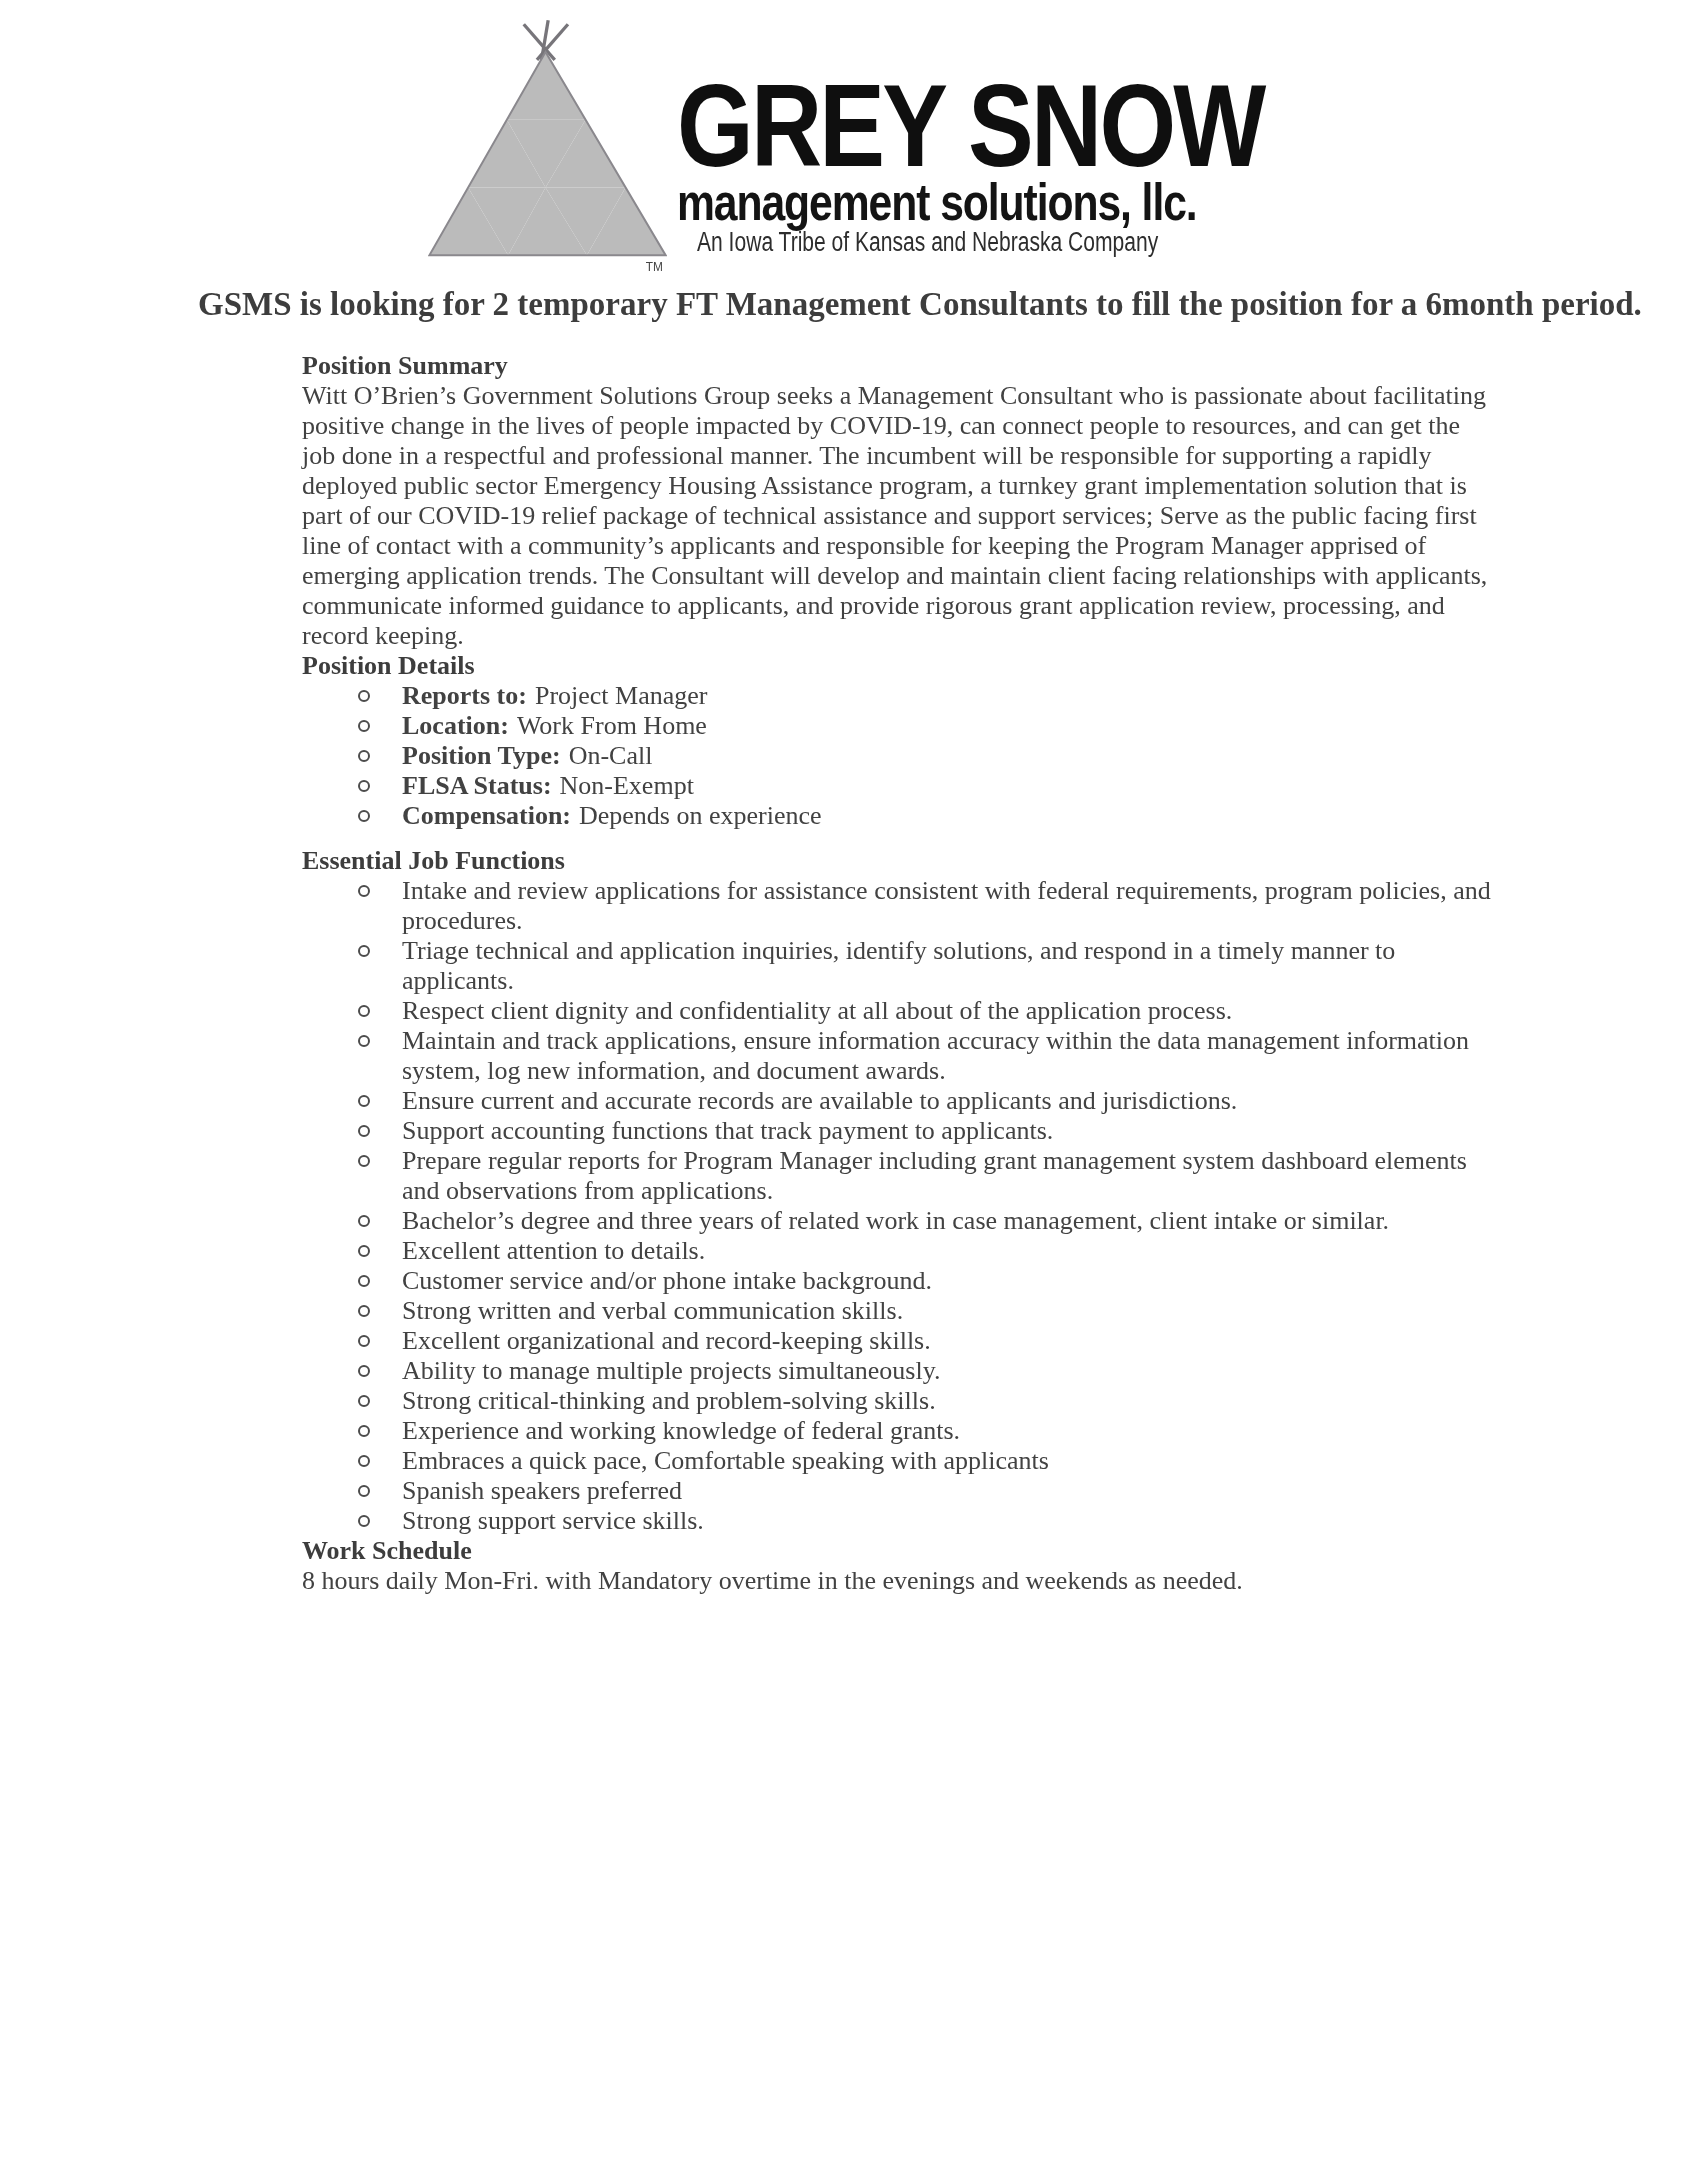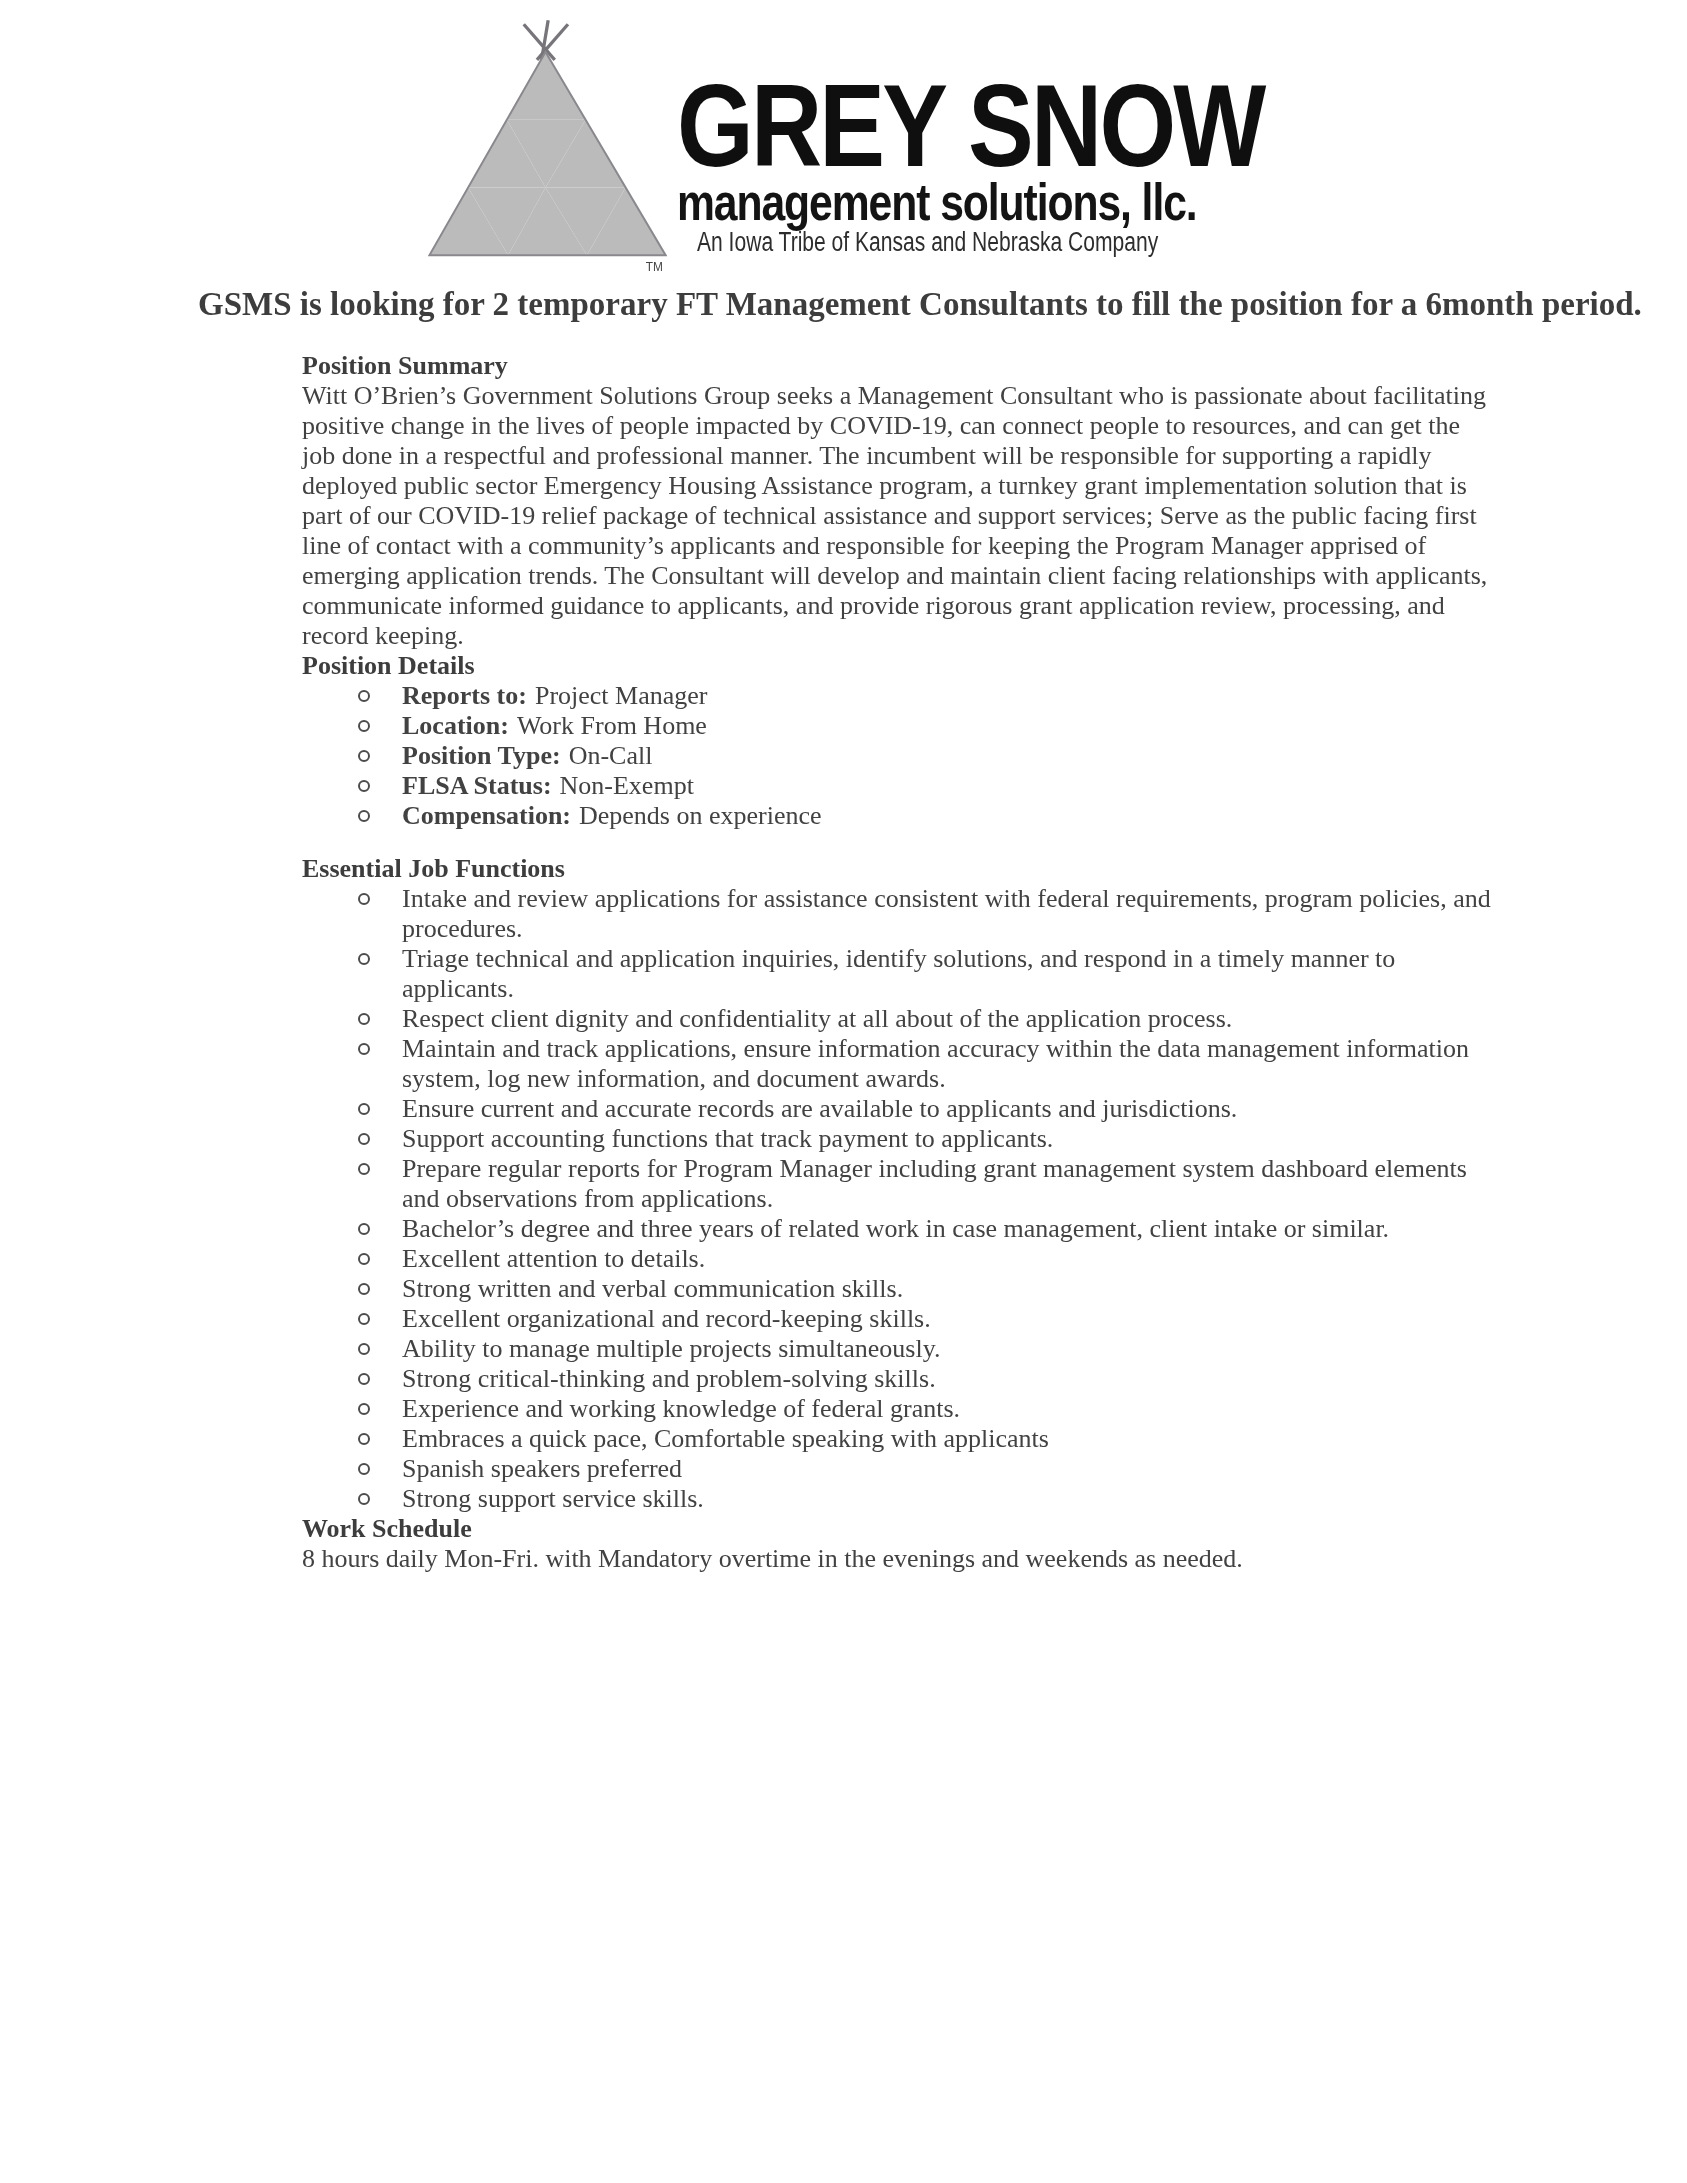--- a/index.html
+++ b/index.html
@@ -44,21 +44,21 @@
 
   
   .content{position:absolute;left:198px;top:289px;width:1302px;}
   .headline{
     font-weight:bold;font-size:33px;line-height:30px;
     color:#3d3d3d;margin:0 0 32px 0;white-space:nowrap;
   }
   .docbody{margin-left:104px;width:1193px;font-size:26px;line-height:30px;}
   .sec-heading{font-size:26px;line-height:30px;font-weight:bold;color:#3d3d3d;margin:0;}
   .para{margin:0;}
-  .gap-before{margin-top:23px;}
+  .gap-before{margin-top:15px;}
   ul.blist{list-style:none;margin:0;padding:0;}
   ul.blist li{position:relative;margin-left:100px;}
   .bullet{
     position:absolute;left:-44px;top:8.6px;
     width:8px;height:8px;border:2px solid #4c4c4c;border-radius:50%;
     box-sizing:content-box;
   }
   .li-label{font-weight:bold;margin-right:8px;}
 </style>
 </head>
@@ -134,20 +134,21 @@
         <li><span class="bullet"></span><span>Respect client dignity and confidentiality at all about of the application process.</span></li>
         <li><span class="bullet"></span><span>Maintain and track applications, ensure information accuracy within the data management information system, log new information, and document awards.</span></li>
         <li><span class="bullet"></span><span>Ensure current and accurate records are available to applicants and jurisdictions.</span></li>
         <li><span class="bullet"></span><span>Support accounting functions that track payment to applicants.</span></li>
         <li><span class="bullet"></span><span>Prepare regular reports for Program Manager including grant management system dashboard elements and observations from applications.</span></li>
       </ul>
 
       <ul class="blist">
         <li><span class="bullet"></span><span>Bachelor’s degree and three years of related work in case management, client intake or similar.</span></li>
         <li><span class="bullet"></span><span>Excellent attention to details.</span></li>
+        <li><span class="bullet"></span><span>Customer service and/or phone intake background.</span></li>
         <li><span class="bullet"></span><span>Strong written and verbal communication skills.</span></li>
         <li><span class="bullet"></span><span>Excellent organizational and record-keeping skills.</span></li>
         <li><span class="bullet"></span><span>Ability to manage multiple projects simultaneously.</span></li>
         <li><span class="bullet"></span><span>Strong critical-thinking and problem-solving skills.</span></li>
         <li><span class="bullet"></span><span>Experience and working knowledge of federal grants.</span></li>
         <li><span class="bullet"></span><span>Embraces a quick pace, Comfortable speaking with applicants</span></li>
         <li><span class="bullet"></span><span>Spanish speakers preferred</span></li>
         <li><span class="bullet"></span><span>Strong support service skills.</span></li>
       </ul>
 

